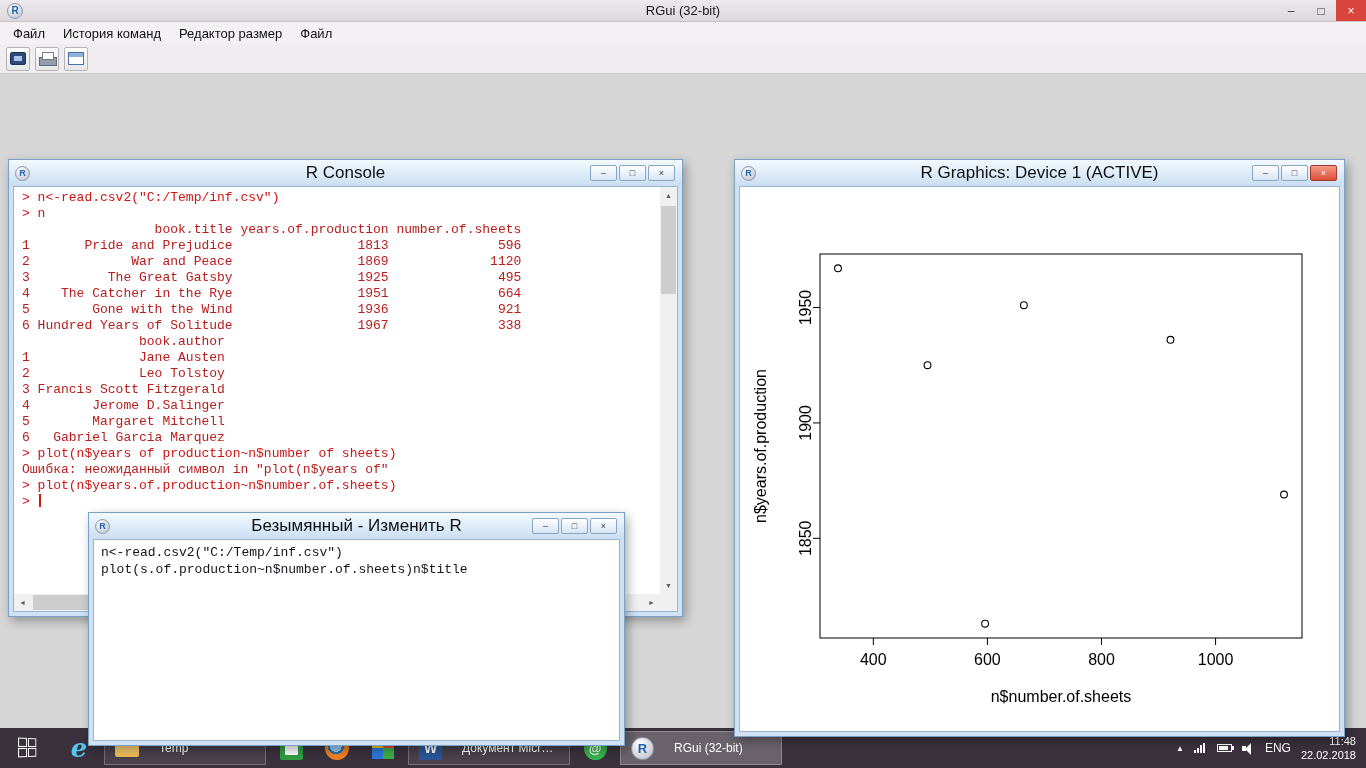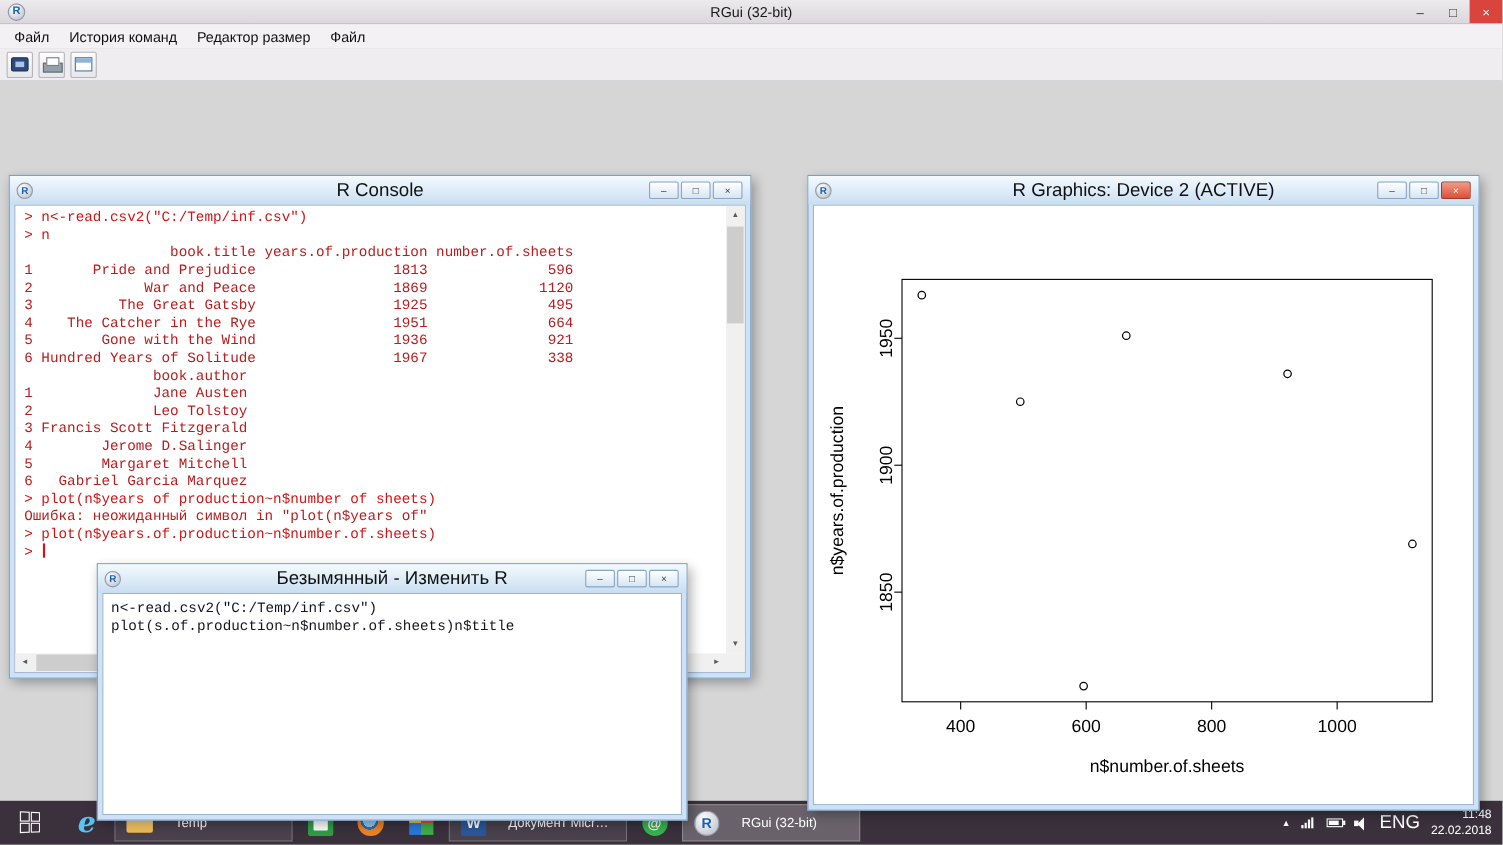--- a/index.html
+++ b/index.html
@@ -117,21 +117,21 @@
   .tray-expand{font-size:8px;color:#fff}
   .net-icon{width:13px;height:10px;display:flex;align-items:flex-end;gap:1px}
   .net-icon span{width:2px;background:#fff;display:block}
   .net-icon .b1{height:3px}.net-icon .b2{height:5px}.net-icon .b3{height:8px}.net-icon .b4{height:10px}
   .battery-icon{width:15px;height:8px;border:1px solid #fff;position:relative}
   .battery-icon:before{content:"";position:absolute;right:-3px;top:1px;width:2px;height:4px;background:#fff}
   .battery-icon:after{content:"";position:absolute;left:1px;top:1px;bottom:1px;width:9px;background:#fff}
   .vol-icon{position:relative;width:13px;height:13px}
   .vol-icon:before{content:"";position:absolute;left:0;top:4px;width:4px;height:5px;background:#fff}
   .vol-icon:after{content:"";position:absolute;left:3px;top:1px;border:6px solid transparent;border-right:6px solid #fff;border-left:0}
-  .tray-lang{font-size:17px;color:#fff}
+  .tray-lang{font-size:12px;color:#fff}
   .tray-clock{font-size:11px;line-height:14px;text-align:right;color:#fff}
 </style>
 </head>
 <body>
 
 <div>
 
   <div class="titlebar">
     <span class="r-badge">R</span>
     <span class="title">RGui (32-bit)</span>
@@ -185,21 +185,21 @@
           <span class="hthumb"></span>
           <span class="sarrow right">►</span>
         </div>
         <div class="scorner"></div>
       </div>
     </div>
 
     <div class="cwin" id="graphics-window">
       <div class="cwin-title">
         <span class="r-badge">R</span>
-        <span class="ctitle">R Graphics: Device 2 (ACTIVE)</span>
+        <span class="ctitle">R Graphics: Device 1 (ACTIVE)</span>
         <div class="cbtns">
           <span class="cbtn">–</span>
           <span class="cbtn">□</span>
           <span class="cbtn close-red">×</span>
         </div>
       </div>
       <div class="cwin-body">
         <svg class="plot-svg" width="601" height="546" viewBox="0 0 601 546">
             <rect x="80" y="67" width="482" height="384" fill="none" stroke="#000" stroke-width="1"></rect>
             <line x1="133.33372781065088" y1="451" x2="133.33372781065088" y2="458" stroke="#000"></line>

